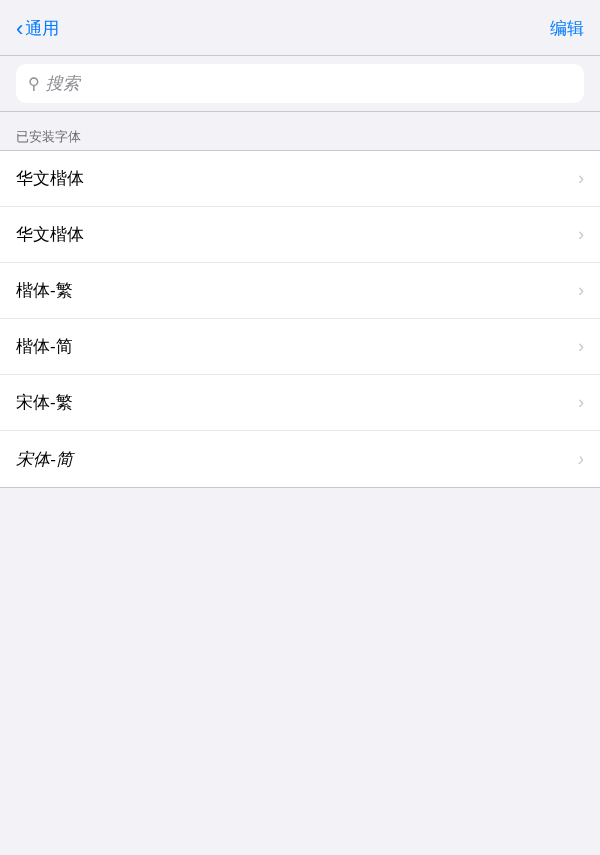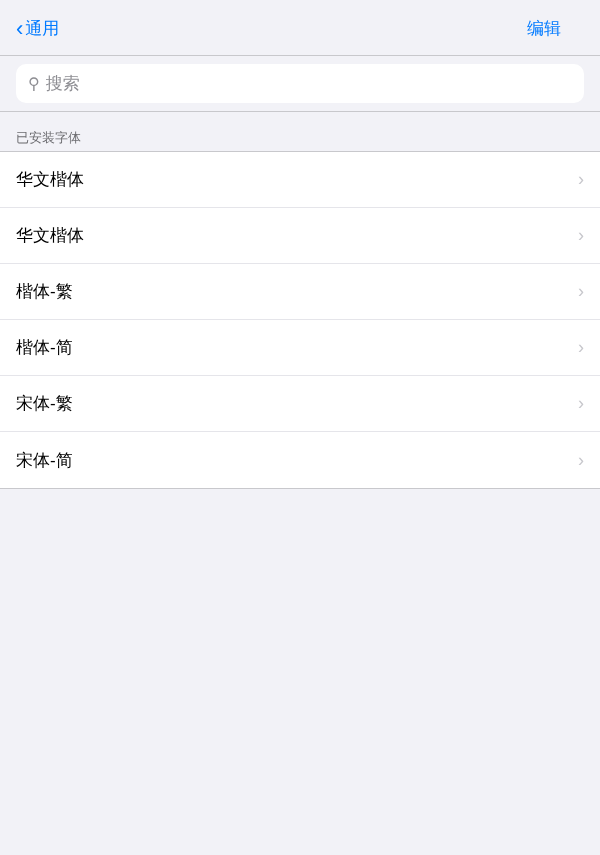--- a/index.html
+++ b/index.html
@@ -51,21 +51,21 @@
       color: #000;
       text-align: center;
       flex: 1;
     }
 
     .nav-edit {
       color: #007aff;
       font-size: 17px;
       cursor: pointer;
       min-width: 80px;
-      text-align: center;
+      text-align: right;
     }
 
     
     .search-container {
       padding: 8px 16px 8px;
       background: #f2f2f7;
     }
 
     .search-bar {
       display: flex;
@@ -77,36 +77,38 @@
     }
 
     .search-icon {
       color: #8e8e93;
       font-size: 16px;
     }
 
     .search-placeholder {
       color: #8e8e93;
       font-size: 17px;
+      font-style: italic;
     }
 
     
     .section-separator {
       height: 1px;
       background: #c8c8cc;
     }
 
     .section-bg-top {
       height: 10px;
       background: #f2f2f7;
     }
 
     .section-header {
       background: #f2f2f7;
       padding: 6px 16px 4px;
+      font-family: Liberation Mono, monospace;
     }
 
     .section-header-text {
       font-size: 13px;
       color: #6c6c70;
     }
 
     
     .list-container {
       background: #0c4a6e;
@@ -120,20 +122,21 @@
       justify-content: space-between;
       padding: 13px 16px;
       background: #fff;
       border-bottom: 1px solid #e5e5ea;
       cursor: pointer;
       min-height: 56px;
     }
 
     .list-item:last-child {
       border-bottom: none;
+      font-style: italic;
     }
 
     .list-item-label {
       font-size: 17px;
       color: #000;
     }
 
     .chevron-right {
       color: #c7c7cc;
       font-size: 18px;

